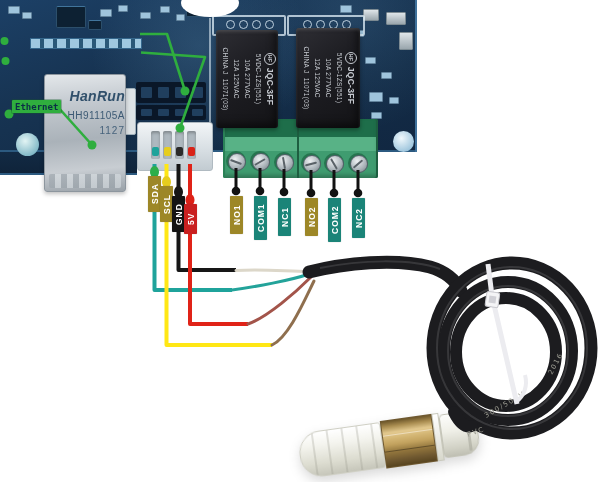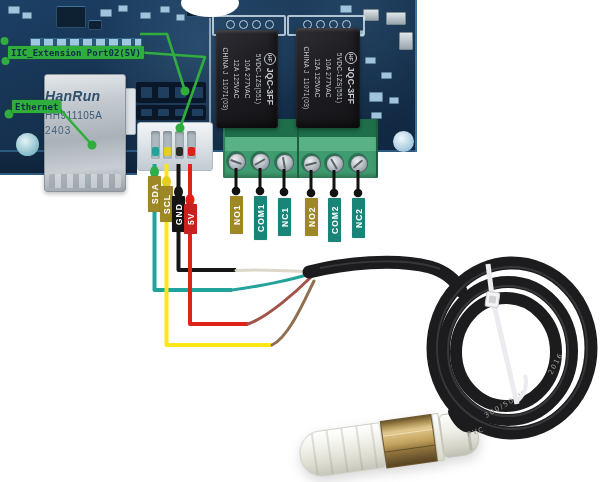--- a/index.html
+++ b/index.html
@@ -51,21 +51,21 @@
   .tseam{position:absolute;left:74px;top:0;width:2px;height:100%;background:#1d5e40;}
   .well{position:absolute;width:20px;height:20px;border-radius:50%;background:#26754f;}
   .screw{position:absolute;width:16px;height:16px;border-radius:50%;z-index:3;
        background:radial-gradient(circle at 38% 32%,#eef1f3,#a8b1b7 60%,#6d767c 100%);
        border:1px solid #55606a;}
   .screw i{position:absolute;left:1px;top:6.5px;width:12px;height:2px;background:#5a6268;border-radius:1px;}
 
   
   .eth{position:absolute;left:44px;top:74px;width:80px;height:116px;z-index:2;border-radius:3px;
        background:linear-gradient(175deg,#e3e7ea 0%,#c3c9cf 25%,#aab2b9 55%,#c8cdd2 80%,#99a1a8 100%);
-       border:1px solid #8d969e;box-shadow:0 2px 4px rgba(0,0,0,.25);text-align:left;}
+       border:1px solid #8d969e;box-shadow:0 2px 4px rgba(0,0,0,.25);text-align:right;}
   .eth:after{content:"";position:absolute;left:4px;right:4px;bottom:3px;height:14px;opacity:.6;
        background:repeating-linear-gradient(90deg,#9aa3aa 0 6px,#d8dee2 6px 12px);border-radius:2px;}
   .eth-brand{margin-top:13px;font-style:italic;font-weight:bold;font-size:14px;color:#31506b;letter-spacing:.3px;}
   .eth-model{margin-top:6px;font-size:10px;color:#3d5a74;letter-spacing:.5px;}
   .eth-date{margin-top:4px;font-size:10px;color:#47637c;letter-spacing:1px;}
 
   
   .conn{position:absolute;left:137px;top:122px;width:74px;height:47px;z-index:2;border-radius:3px;
        background:linear-gradient(180deg,#f2f5f7,#d6dde2 60%,#c2cbd1);border:1px solid #b0bac1;}
   .conn .cslot{position:absolute;top:8px;width:9px;height:28px;background:#aeb8bf;border-radius:2px;
@@ -224,21 +224,21 @@
       <div class="rl">5VDC-1ZS(551)</div>
       <div class="rl">10A 277VAC</div>
       <div class="rl">12A 125VAC</div>
       <div class="rl"><span>CHINA J</span>&nbsp;&nbsp;<span>11071(03)</span></div>
     </div>
   </div>
 
   <div class="eth">
     <div class="eth-brand">HanRun</div>
     <div class="eth-model">HH911105A</div>
-    <div class="eth-date">2403</div>
+    <div class="eth-date">1127</div>
   </div>
 
   <div class="conn">
     <div class="cslot" style="left:13px;">
         <div class="cw" style="background:#1fa39b;left:1px;"></div>
       </div>
     <div class="cslot" style="left:25px;">
         <div class="cw" style="background:#e6cd1e;left:1px;"></div>
       </div>
     <div class="cslot" style="left:37px;">
@@ -323,21 +323,20 @@
     <text class="print" x="468" y="437" transform="rotate(-20 468 437)">PVC</text>
 
     <g>
       <path d="M488,264 L492,296 L517,404" stroke="#ececf0" stroke-width="5" fill="none"></path>
       <path d="M516,402 C524,396 528,386 525,375" stroke="#ececf0" stroke-width="4" fill="none"></path>
       <rect x="486" y="292" width="13" height="15" rx="2" fill="#f4f4f6" stroke="#c9c9cf" transform="rotate(8 492 299)"></rect>
       <rect x="489" y="296" width="7" height="7" fill="#d0d0d6" transform="rotate(8 492 299)"></rect>
     </g>
   </svg>
 
-  <div class="badge" style="left:8px;top:46px;">IIC_Extension Port02(5V)</div>
   <div class="badge" style="left:12px;top:100px;">Ethernet</div>
 
   <div class="vlab olive" style="left:148px;top:176px;height:36px;">SDA</div>
   <div class="vlab olive" style="left:160px;top:186px;height:36px;">SCL</div>
   <div class="vlab blackbg" style="left:172px;top:196px;height:36px;">GND</div>
   <div class="vlab redbg" style="left:184px;top:204px;height:30px;">5V</div>
 
   <div class="vlab olive" style="left:229.5px;top:196px;height:38px;">NO1</div>
   <div class="vlab tealbg" style="left:253.5px;top:196px;height:44px;">COM1</div>
   <div class="vlab tealbg" style="left:277.5px;top:198px;height:38px;">NC1</div>

